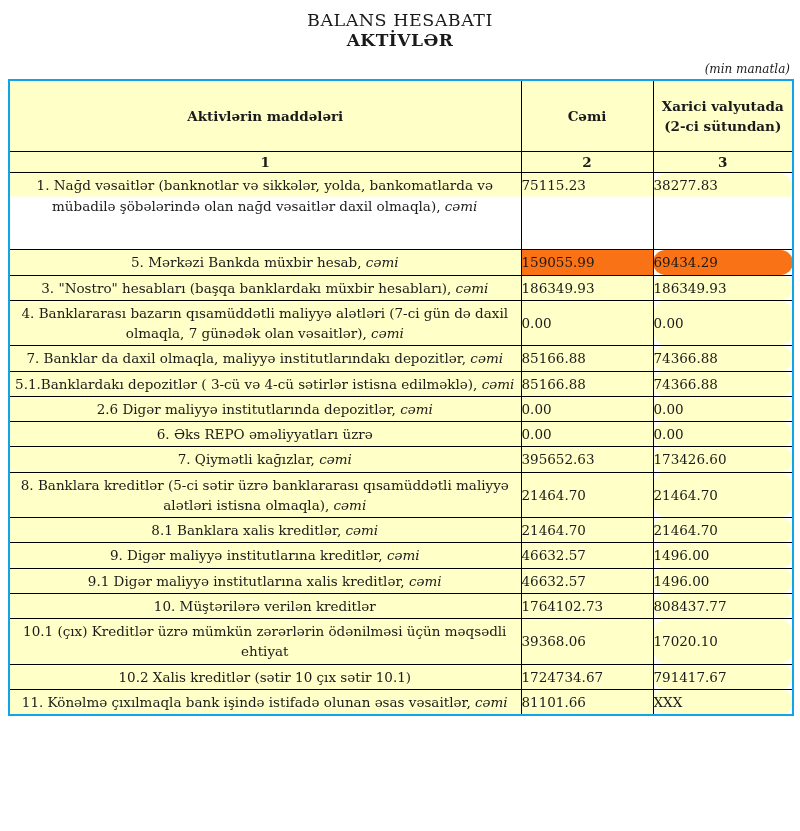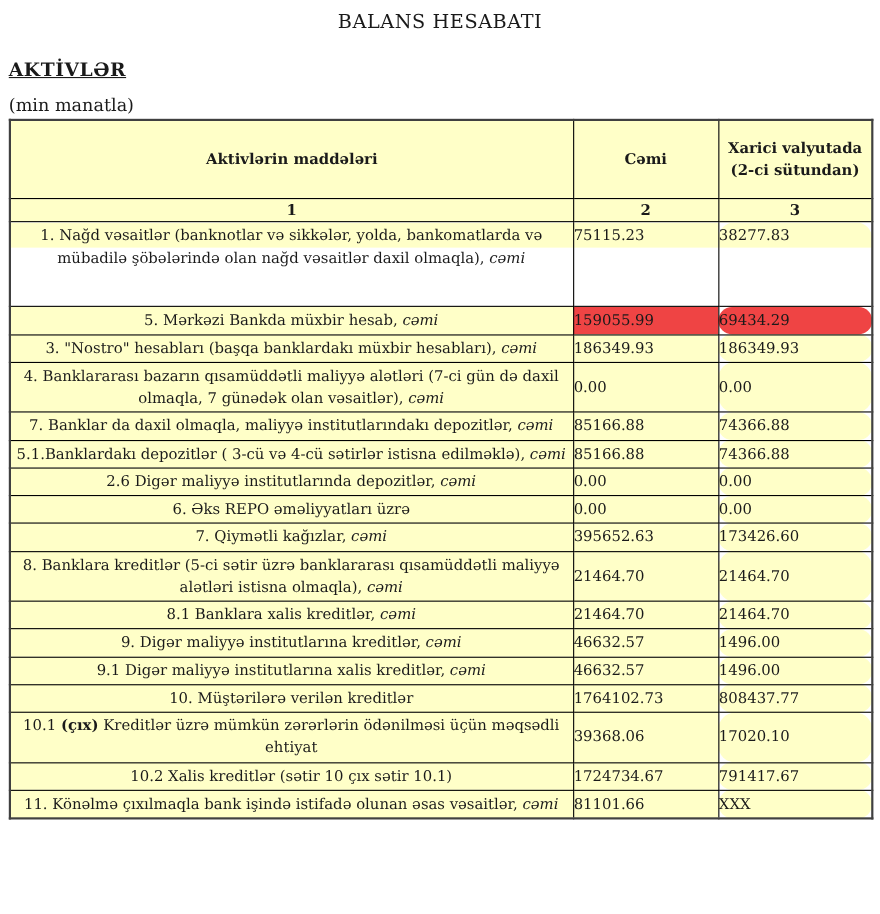--- a/index.html
+++ b/index.html
@@ -9,31 +9,31 @@
     color:#1a1a1a;
     -webkit-font-smoothing:antialiased;
   }
   .page { padding:6px 8px 0 8px; }
 
   .title {
     text-align:center; font-weight:normal; font-size:17.5px;
     letter-spacing:0.5px; margin:4px 0 0 0;
   }
   .subtitle {
-    text-align:left; font-weight:bold; font-size:17px;
-    letter-spacing:0.5px; margin:24px 0 0 0;text-decoration:underline;
+    text-align:center; font-weight:bold; font-size:17px;
+    letter-spacing:0.5px; margin:0 0 0 0;
   }
   .unit-note {
-    font-size:16px;
+    text-align:right; font-style:italic; font-size:12px;
     margin:12px 2px 3px 0;
   }
 
   table.assets {
     border-collapse:collapse; table-layout:fixed;
-    width:784px; border:2px solid #404040;
+    width:784px; border:2px solid #0ea5e9;
   }
   col.c-items { width:512px; }
   col.c-total { width:132px; }
   col.c-foreign { width:140px; }
 
   th, td {
     border:1px solid #000;
     background:#ffffc8;
     font-size:13.5px; line-height:1.5;
     vertical-align:middle;
@@ -46,24 +46,24 @@
   td.num { text-align:left; padding:2px 0; }
   td.num.c2 { padding-right:18px; }
   td.num.c3 { padding-right:74px;border-radius:15px; }
 
   
   tr.split td {
     background:linear-gradient(to bottom, #ffffc8 0px, #ffffc8 23px, #ffffff 23px);
     vertical-align:top; height:72px;
   }
   
-  tr.white-nums td.num { background:#ef4444; }
+  tr.white-nums td.num { background:#f97316; }
 
   i { font-style:italic; }
-  b { font-weight:bold;margin-top:46px; }
+  b { font-weight:normal;margin-top:46px; }
 </style>
 </head>
 <body>
 
 <div class="page">
 
   <div class="title">BALANS HESABATI</div>
   <div class="subtitle">AKTİVLƏR</div>
   <div class="unit-note">(min manatla)</div>
 

